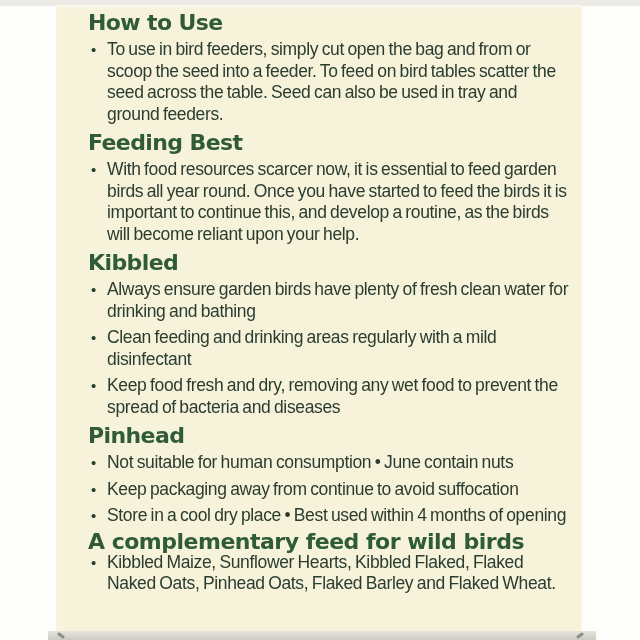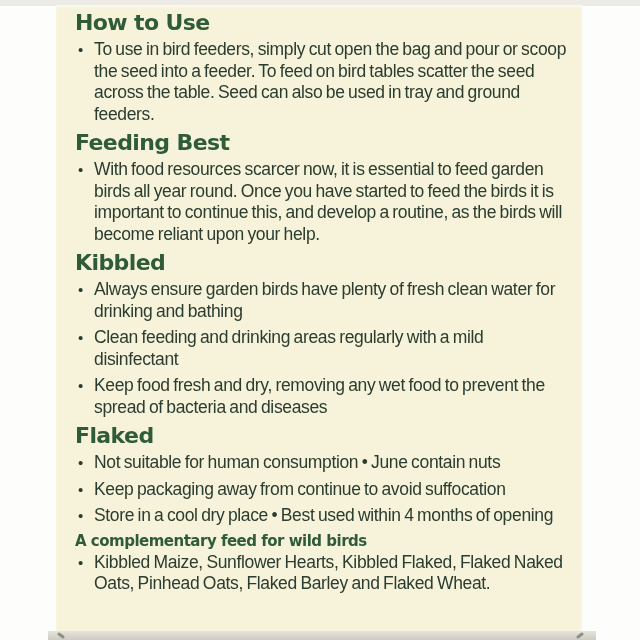--- a/index.html
+++ b/index.html
@@ -16,21 +16,21 @@
     background: #ecebe5;
   }
   .label {
     position: absolute;
     left: 56px; top: 5px;
     width: 526px; height: 628px;
     background: #f6f3da;
     box-shadow: inset 0 2px 3px rgba(255,255,255,0.6);
   }
   .content {
-    padding: 5px 12px 0 19px;
+    padding: 5px 12px 0 32px;
     color: #2b3c30;
   }
   .heading {
     font-family: "DejaVu Sans", sans-serif;
     font-weight: 800;
     font-size: 22px;
     line-height: 26px;
     letter-spacing: -0.6px;
     color: #2f5b39;
     margin: 0 0 3px 0;
@@ -57,21 +57,21 @@
     width: 16px;
     padding-left: 3px;
     font-size: 15px;
     line-height: 21.5px;
     color: #2b3c30;
   }
   ul.bullets li .txt { flex: 1 1 auto; }
   .footnote {
     font-family: "DejaVu Sans", sans-serif;
     font-weight: 800;
-    font-size: 15px;
+    font-size: 22px;
     line-height: 19px;
     letter-spacing: -0.5px;
     color: #2f5b39;
     margin: 2px 0 1px 0;
   }
   .bottom-band {
     position: absolute;
     left: 48px; bottom: 0;
     width: 548px; height: 9px;
     background: linear-gradient(to bottom, #e6e5da, #cbcbc4);
@@ -90,21 +90,21 @@
 
 <div class="top-strip"></div>
 
 <div class="label">
   <div class="content">
 
     <h2 class="heading">How to Use</h2>
     <ul class="bullets">
       <li>
         <span class="dot">•</span>
-        <span class="txt">To use in bird feeders, simply cut open the bag and pour or scoop the seed into a feeder. To feed on bird tables scatter the seed across the table. Seed can also be used in tray and ground feeders.</span>
+        <span class="txt">To use in bird feeders, simply cut open the bag and from or scoop the seed into a feeder. To feed on bird tables scatter the seed across the table. Seed can also be used in tray and ground feeders.</span>
       </li>
     </ul>
 
     <h2 class="heading">Feeding Best</h2>
     <ul class="bullets">
       <li>
         <span class="dot">•</span>
         <span class="txt">With food resources scarcer now, it is essential to feed garden birds all year round. Once you have started to feed the birds it is important to continue this, and develop a routine, as the birds will become reliant upon your help.</span>
       </li>
     </ul>
@@ -118,21 +118,21 @@
       <li>
         <span class="dot">•</span>
         <span class="txt">Clean feeding and drinking areas regularly with a mild disinfectant</span>
       </li>
       <li>
         <span class="dot">•</span>
         <span class="txt">Keep food fresh and dry, removing any wet food to prevent the spread of bacteria and diseases</span>
       </li>
     </ul>
 
-    <h2 class="heading">Flaked</h2>
+    <h2 class="heading">Pinhead</h2>
     <ul class="bullets">
       <li>
         <span class="dot">•</span>
         <span class="txt">Not suitable for human consumption • June contain nuts</span>
       </li>
       <li>
         <span class="dot">•</span>
         <span class="txt">Keep packaging away from continue to avoid suffocation</span>
       </li>
       <li>

